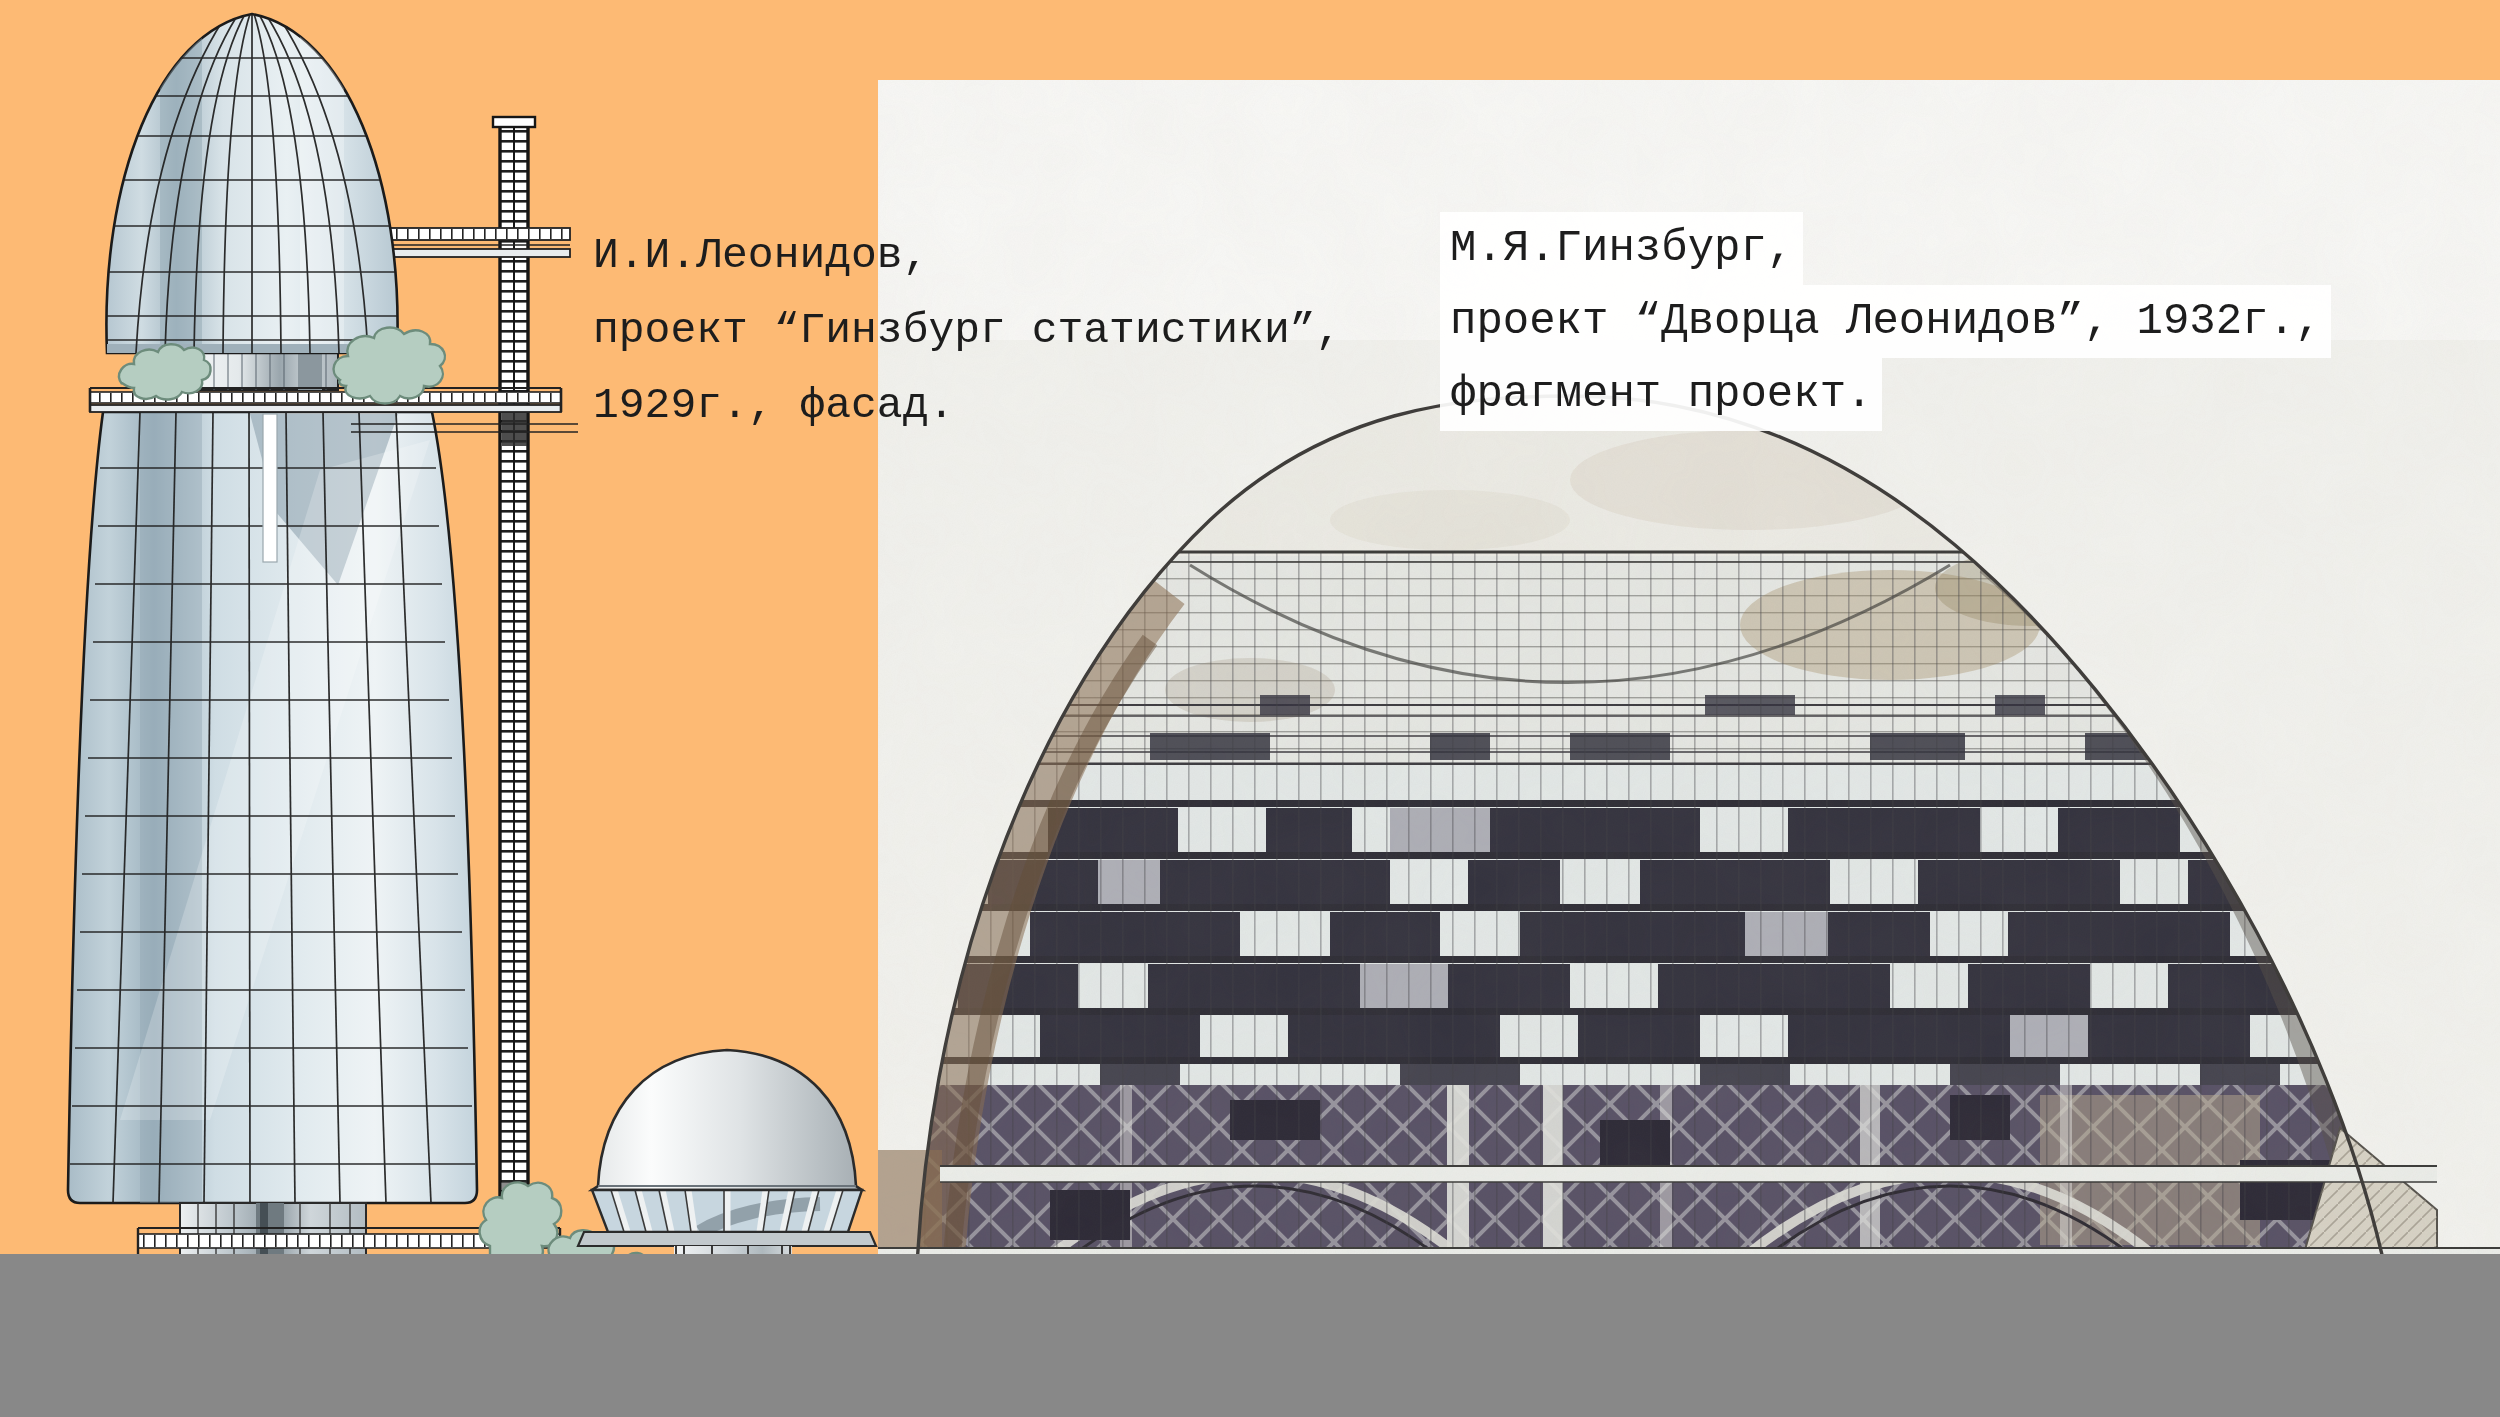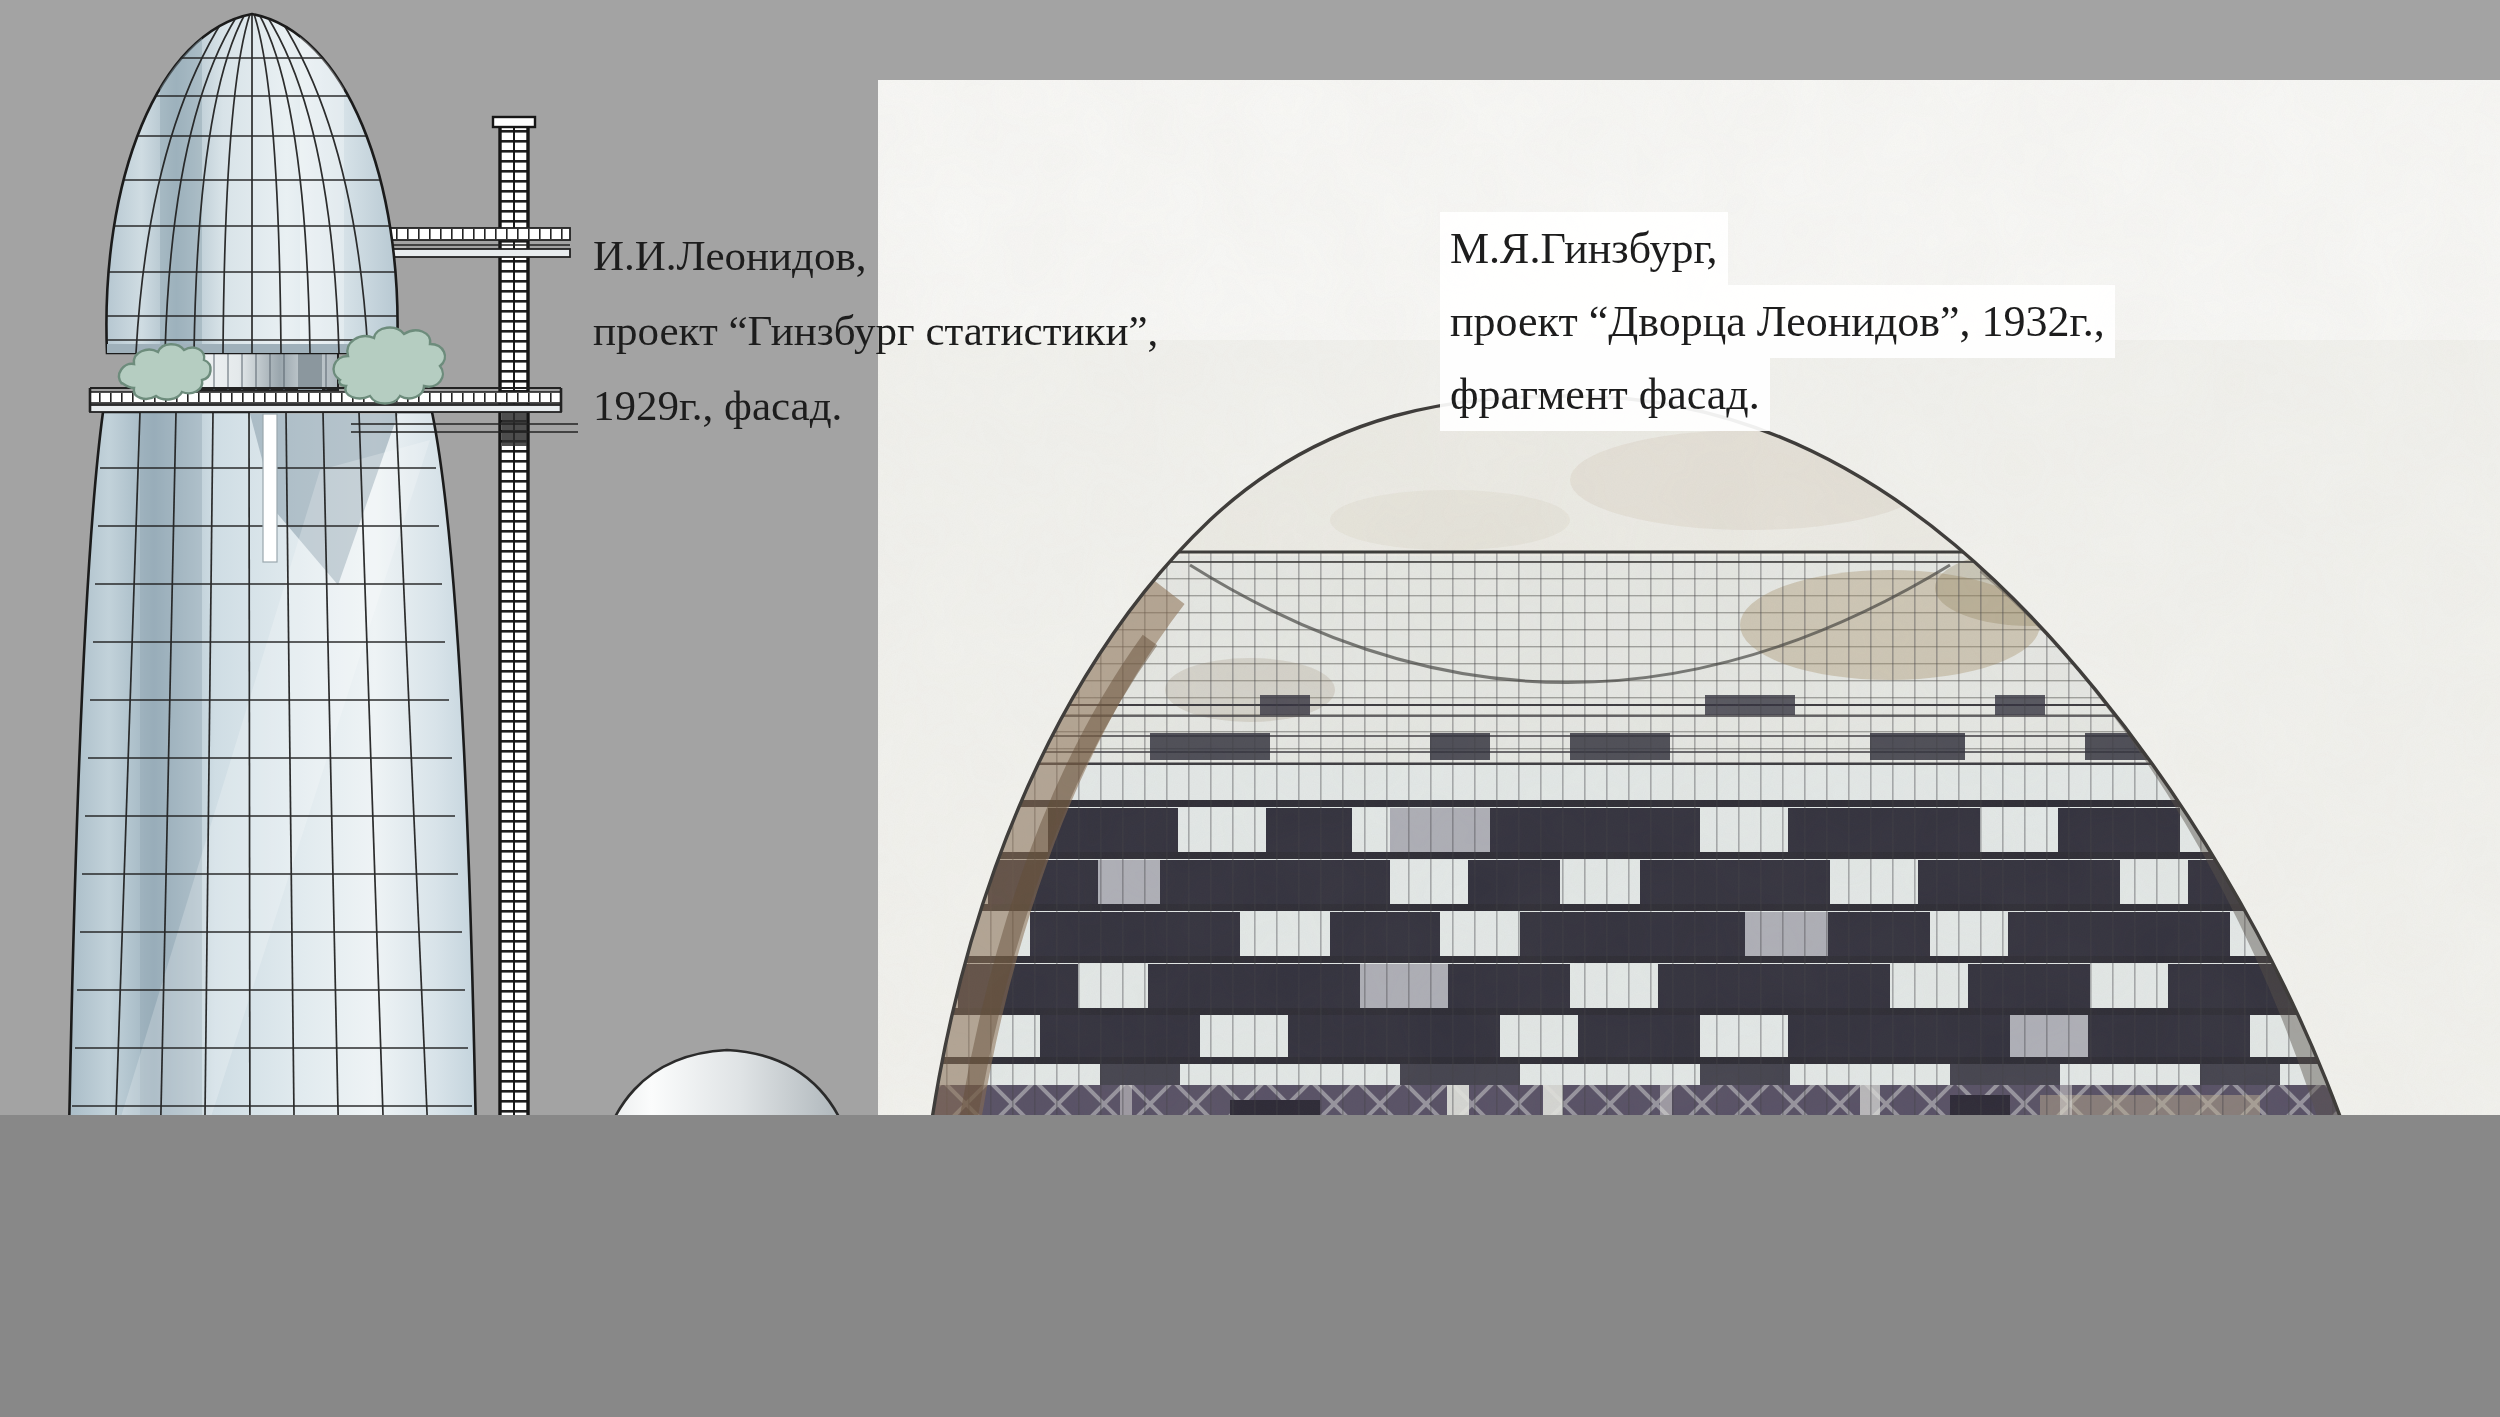--- a/index.html
+++ b/index.html
@@ -1,17 +1,17 @@
 <!DOCTYPE html>
 <html><head>
 <meta charset="utf-8">
 <style>
   html,body{margin:0;padding:0;background:#888;}
-  .page{position:relative;width:2500px;height:1115px;background:#a3a3a3;overflow:hidden;
-        font-family:Liberation Serif, serif;}
+  .page{position:relative;width:2500px;height:1254px;background:#fdba74;overflow:hidden;
+        font-family:Liberation Mono, monospace;}
   svg{position:absolute;display:block;}
   #figL{left:0;top:0;}
   #figR{left:878px;top:0;}
   .caption{position:absolute;color:#1d1d1d;font-weight:400;}
   .caption-left{left:593px;top:218px;font-size:43px;line-height:75px;white-space:nowrap;}
   .caption-right{left:1440px;top:212px;width:1052px;font-size:44px;line-height:73px;text-align:left;white-space:nowrap;}
   .caption-right .cap-box{background:rgba(255,255,255,0.92);padding:0 10px;display:inline-block;}
 </style>
 </head>
 <body>
@@ -539,16 +539,16 @@
 
   <div class="caption caption-left">
     <div>И.И.Леонидов,</div>
     <div>проект “Гинзбург статистики”,</div>
     <div>1929г., фасад.</div>
   </div>
 
   <div class="caption caption-right">
     <div><span class="cap-box">М.Я.Гинзбург,</span></div>
     <div><span class="cap-box">проект “Дворца Леонидов”, 1932г.,</span></div>
-    <div><span class="cap-box">фрагмент фасад.</span></div>
+    <div><span class="cap-box">фрагмент проект.</span></div>
   </div>
 
 </div>
 
 </body></html>

